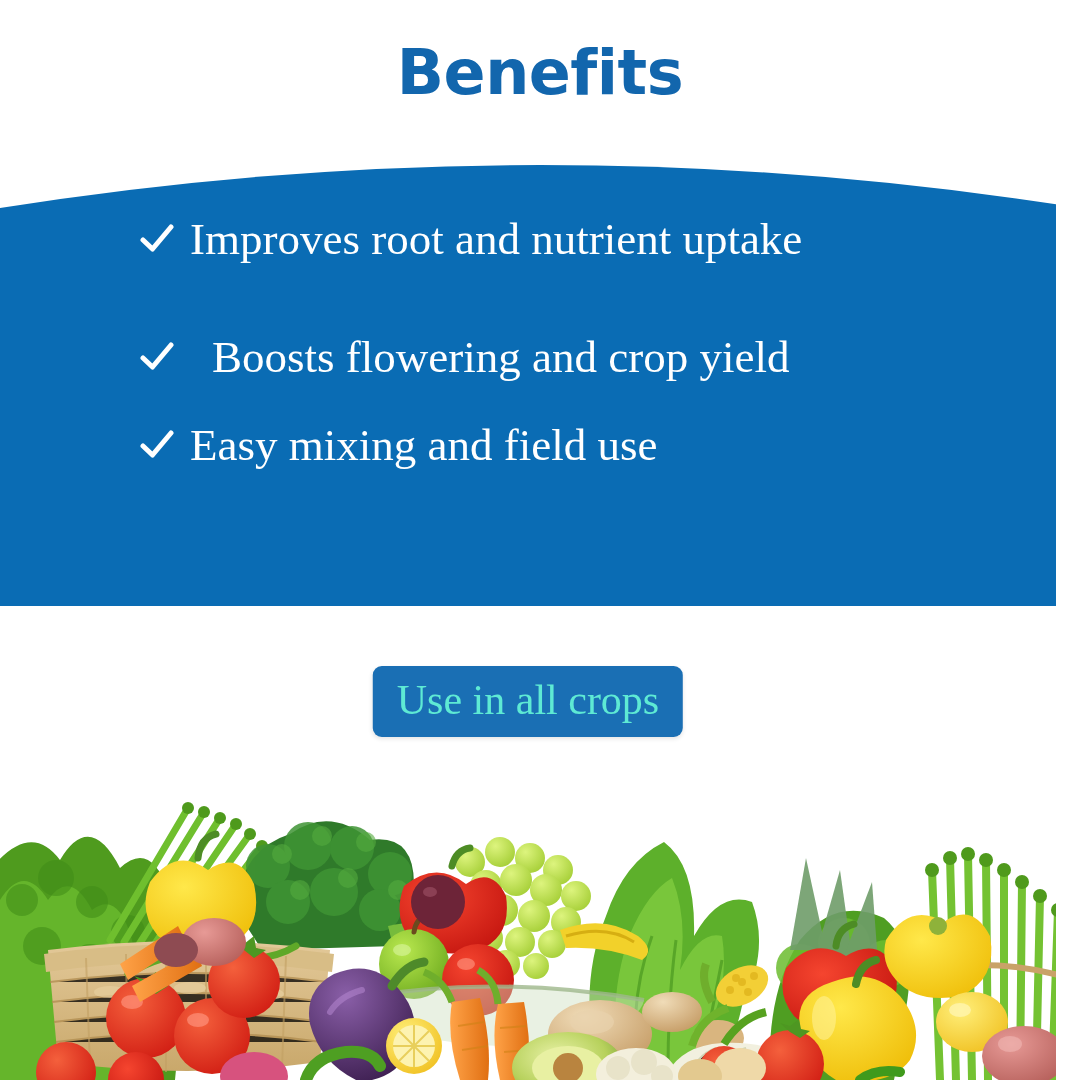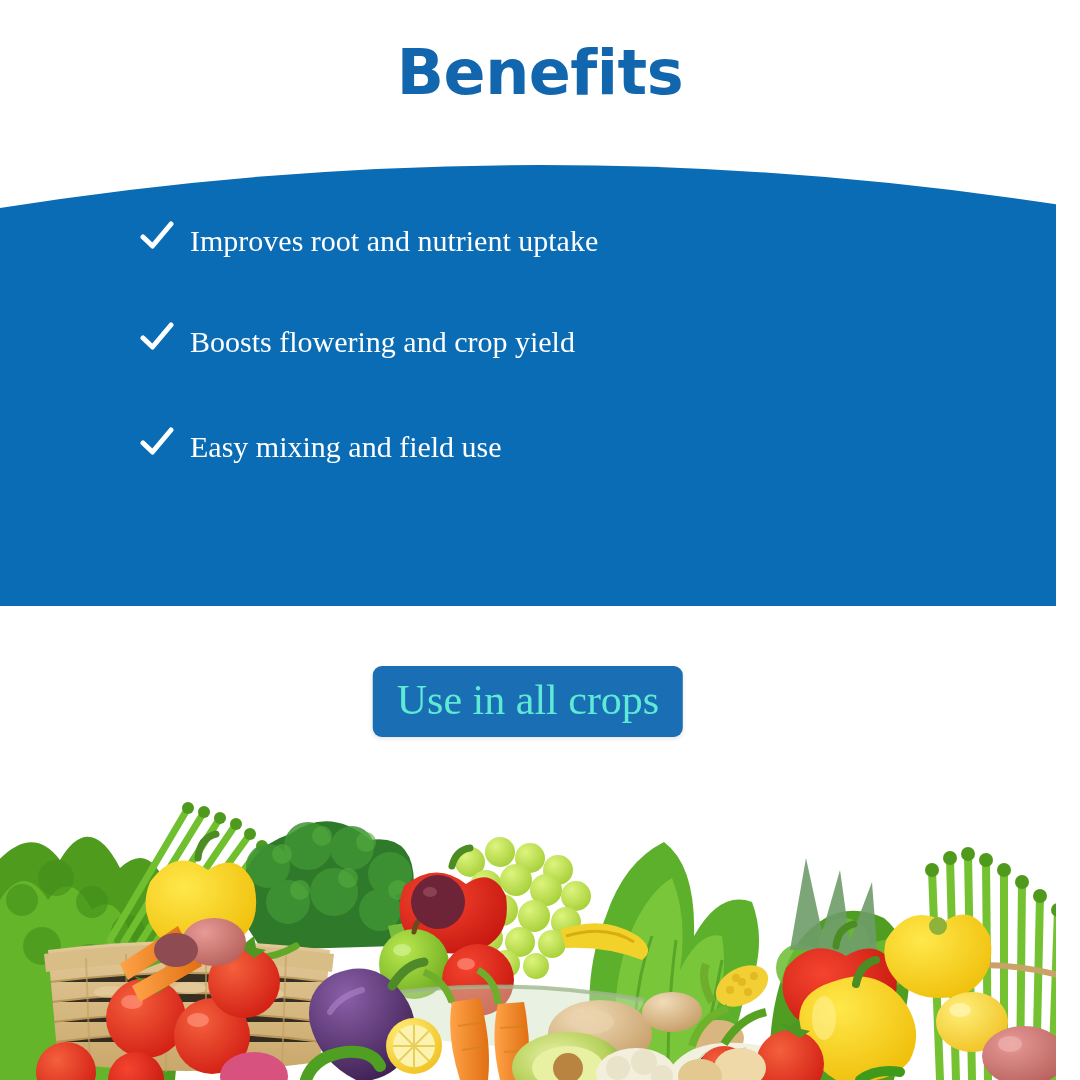--- a/index.html
+++ b/index.html
@@ -53,26 +53,26 @@
     list-style: none;
     z-index: 2;
   }
   .benefit-item {
     position: absolute;
     left: 140px;
     display: flex;
     align-items: baseline;
     color: #ffffff;
     font-family: "Liberation Serif", serif;
-    font-size: 30px;
+    font-size: 45px;
     line-height: 1;
     white-space: nowrap;
   }
   .benefit-item:nth-child(1) { top: 77px; }
-  .benefit-item:nth-child(2) { top: 178px; }
+  .benefit-item:nth-child(2) { top: 195px; gap: 22px; }
   .benefit-item:nth-child(3) { top: 283px; }
   .benefit-item:nth-child(4) { top: 372px; }
 
   .check-icon {
     display: inline-block;
     width: 34px;
     height: 34px;
     margin-right: 16px;
     flex: 0 0 auto;
     position: relative;

